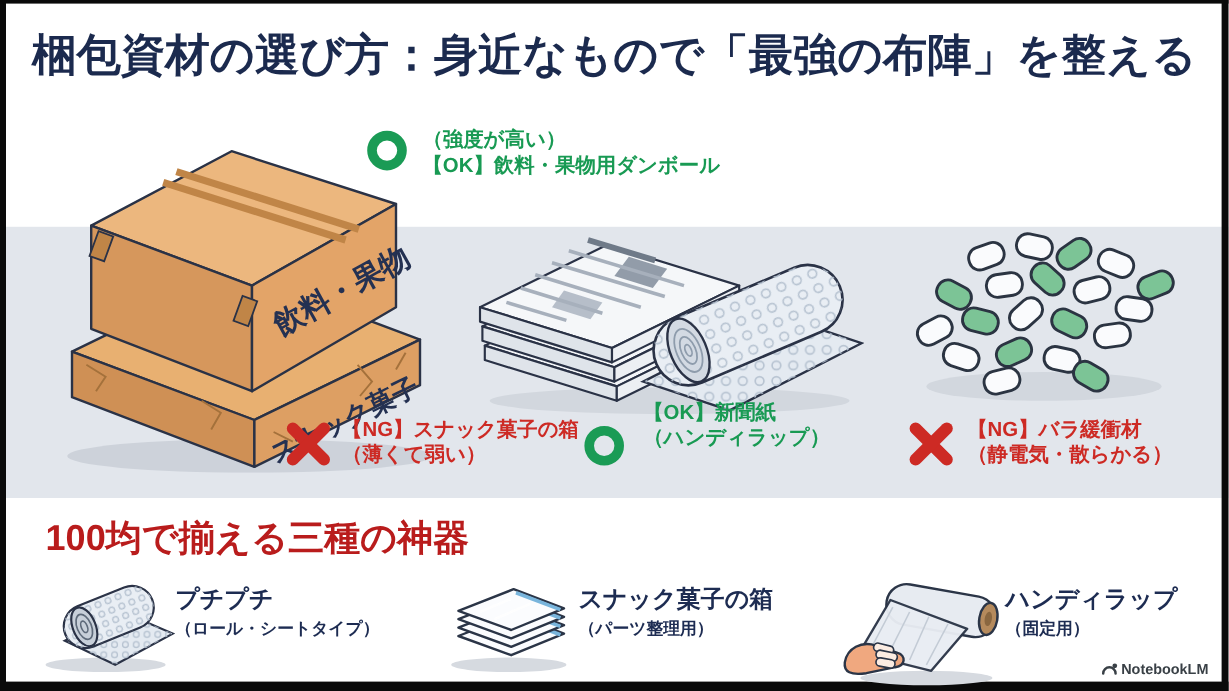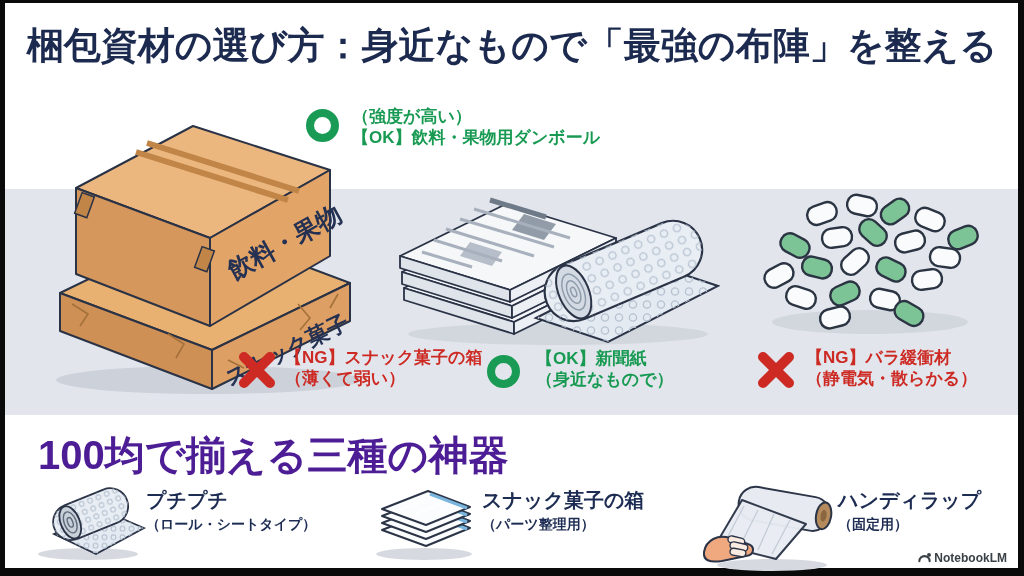--- a/index.html
+++ b/index.html
@@ -31,21 +31,21 @@
   .ok-color { color:#189a53; }
   .ng-color { color:#cd2a24; }
   .ok-ring {
     position:absolute; width:33px; height:33px; border:8px solid #1a9b55;
     border-radius:50%; background:transparent;
   }
   .ng-x { position:absolute; }
 
   .section-heading {
     position:absolute; left:38px; top:428px;
-    font-size:40px; font-weight:900; color:#4c1d95; white-space:nowrap;
+    font-size:30px; font-weight:900; color:#b91c1c; white-space:nowrap;
   }
   .kit-text { position:absolute; font-weight:800; color:#1d2c52; white-space:nowrap; }
   .kit-text .l1 { display:block; font-size:20px; line-height:25px; }
   .kit-text .l2 { display:block; font-size:14px; line-height:24px;font-family:Liberation Serif, serif; }
 
   .credit {
     position:absolute; top:550px; right:17px;
     display:flex; align-items:center; gap:2px;
     color:#394046; font-size:12px; font-weight:bold;
   }
@@ -189,23 +189,23 @@
       </g>
     </svg>
     <div class="txt ng-color" style="left:285px; top:347px;">
       <span>【NG】スナック菓子の箱</span>
       <span>（薄くて弱い）</span>
     </div>
   </div>
 
   <div class="anno">
     <span class="ok-ring" style="left:487px; top:355px;"></span>
-    <div class="txt ok-color" style="left:536px; top:348px;">
+    <div class="txt ok-color" style="left:536px; top:333px;">
       <span>【OK】新聞紙</span>
-      <span>（身近なもので）</span>
+      <span>（ハンディラップ）</span>
     </div>
   </div>
 
   <div class="anno">
     <svg class="ng-x" style="left:756px; top:350px;" width="40" height="40" viewBox="0 0 40 40">
       <g stroke="#cd2a24" stroke-width="10" stroke-linecap="round">
         <line x1="7" y1="7" x2="33" y2="33"></line>
         <line x1="33" y1="7" x2="7" y2="33"></line>
       </g>
     </svg>

